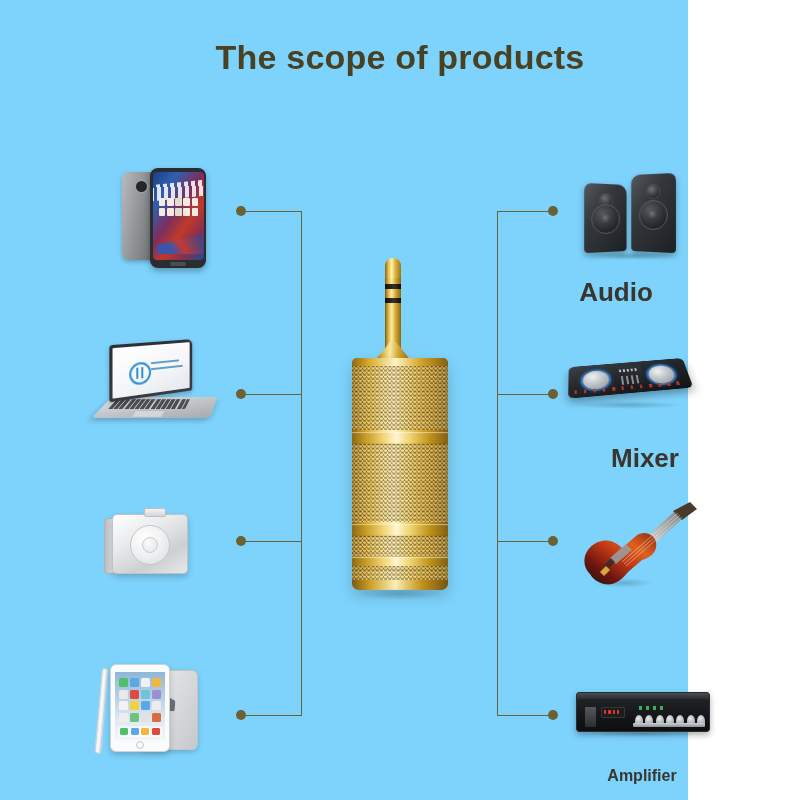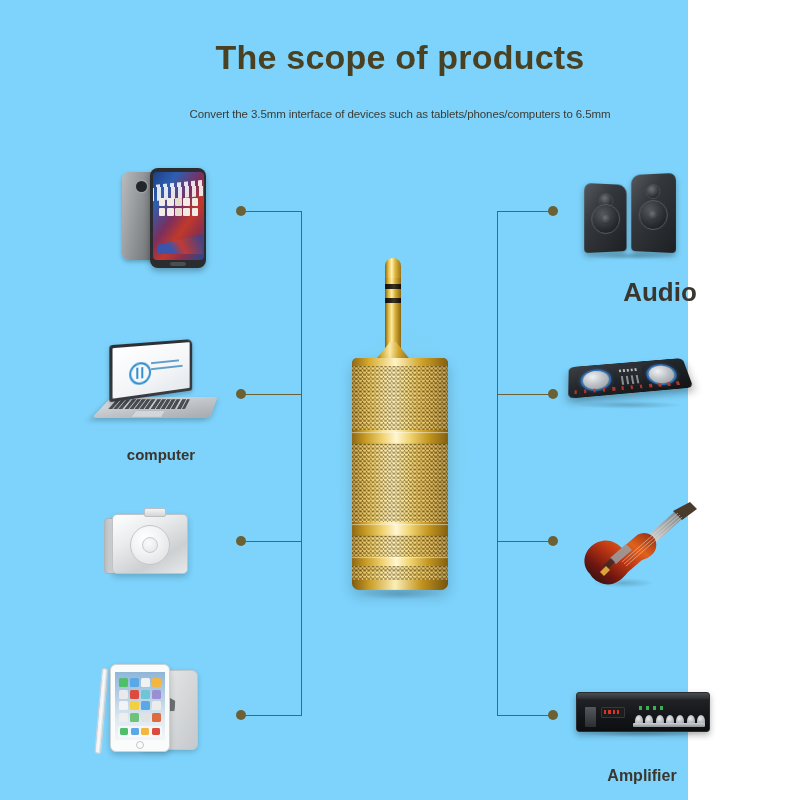--- a/index.html
+++ b/index.html
@@ -677,21 +677,20 @@
     width: 84px; height: 12px;
     background: radial-gradient(ellipse at center, rgba(0,0,0,.16), rgba(0,0,0,0) 70%);
   }
 </style>
 </head>
 <body>
 
 <div class="page">
 
   <div class="title">The scope of products</div>
-  <div class="subtitle-1">Convert the 3.5mm interface of devices such as tablets/phones/computers to 6.5mm</div>
 
   <div class="bracket" style="left:0; top:0; width:320px; height:800px;">
     <div class="vline" style="left:301px; top:211px; height:505px;"></div>
 
     <div class="hline" style="left:246px; top:211px; width:56px;"></div>
     <div class="dot" style="left:236px; top:206px;"></div>
 
     <div class="hline" style="left:246px; top:394px; width:56px;"></div>
     <div class="dot" style="left:236px; top:389px;"></div>
 
@@ -749,21 +748,20 @@
         <div class="laptop-pad"></div>
       </div>
       <div class="laptop-lid">
         <div class="laptop-screen">
           <div class="hp-logo"></div>
           <div class="hp-text"></div>
         </div>
       </div>
     </div>
   </div>
-  <div class="item-label" style="left:41px; top:446px; font-size:15px;">computer</div>
 
   <div class="item" style="left:98px; top:502px; width:110px; height:88px;">
     <div class="item-figure">
       <div class="mp3-side"></div>
       <div class="mp3-body">
         <div class="mp3-wheel"></div>
       </div>
       <div class="mp3-top"></div>
     </div>
   </div>
@@ -831,33 +829,34 @@
       <div class="spk spk-l">
         <div class="tweeter"></div>
         <div class="woofer"></div>
       </div>
       <div class="spk spk-r">
         <div class="tweeter"></div>
         <div class="woofer"></div>
       </div>
     </div>
   </div>
-  <div class="item-label" style="left:540px; top:277px; font-size:26px;text-align:center;">Audio</div>
+  <div class="item-label" style="left:496px; top:277px; font-size:26px;text-align:center;">Audio</div>
 
   <div class="item" style="left:565px; top:335px; width:130px; height:80px;">
     <div class="item-figure">
       <div class="mix-shadow"></div>
       <div class="mix-body">
         <div class="jog jog-l"></div>
         <div class="jog jog-r"></div>
         <div class="mix-center"></div>
         <div class="mix-leds"></div>
       </div>
     </div>
   </div>
+  <div class="item-label" style="left:525px; top:443px; font-size:26px;">Mixer</div>
 
   <div class="item" style="left:570px; top:500px; width:130px; height:100px;">
     <div class="item-figure">
       <div class="gtr-shadow"></div>
       <svg class="gtr" viewBox="0 0 130 100">
         <defs>
           <linearGradient id="gbody" x1="0" y1="1" x2="1" y2="0">
             <stop offset="0%" stop-color="#171312"></stop>
             <stop offset="26%" stop-color="#6e1510"></stop>
             <stop offset="52%" stop-color="#c23a14"></stop>

